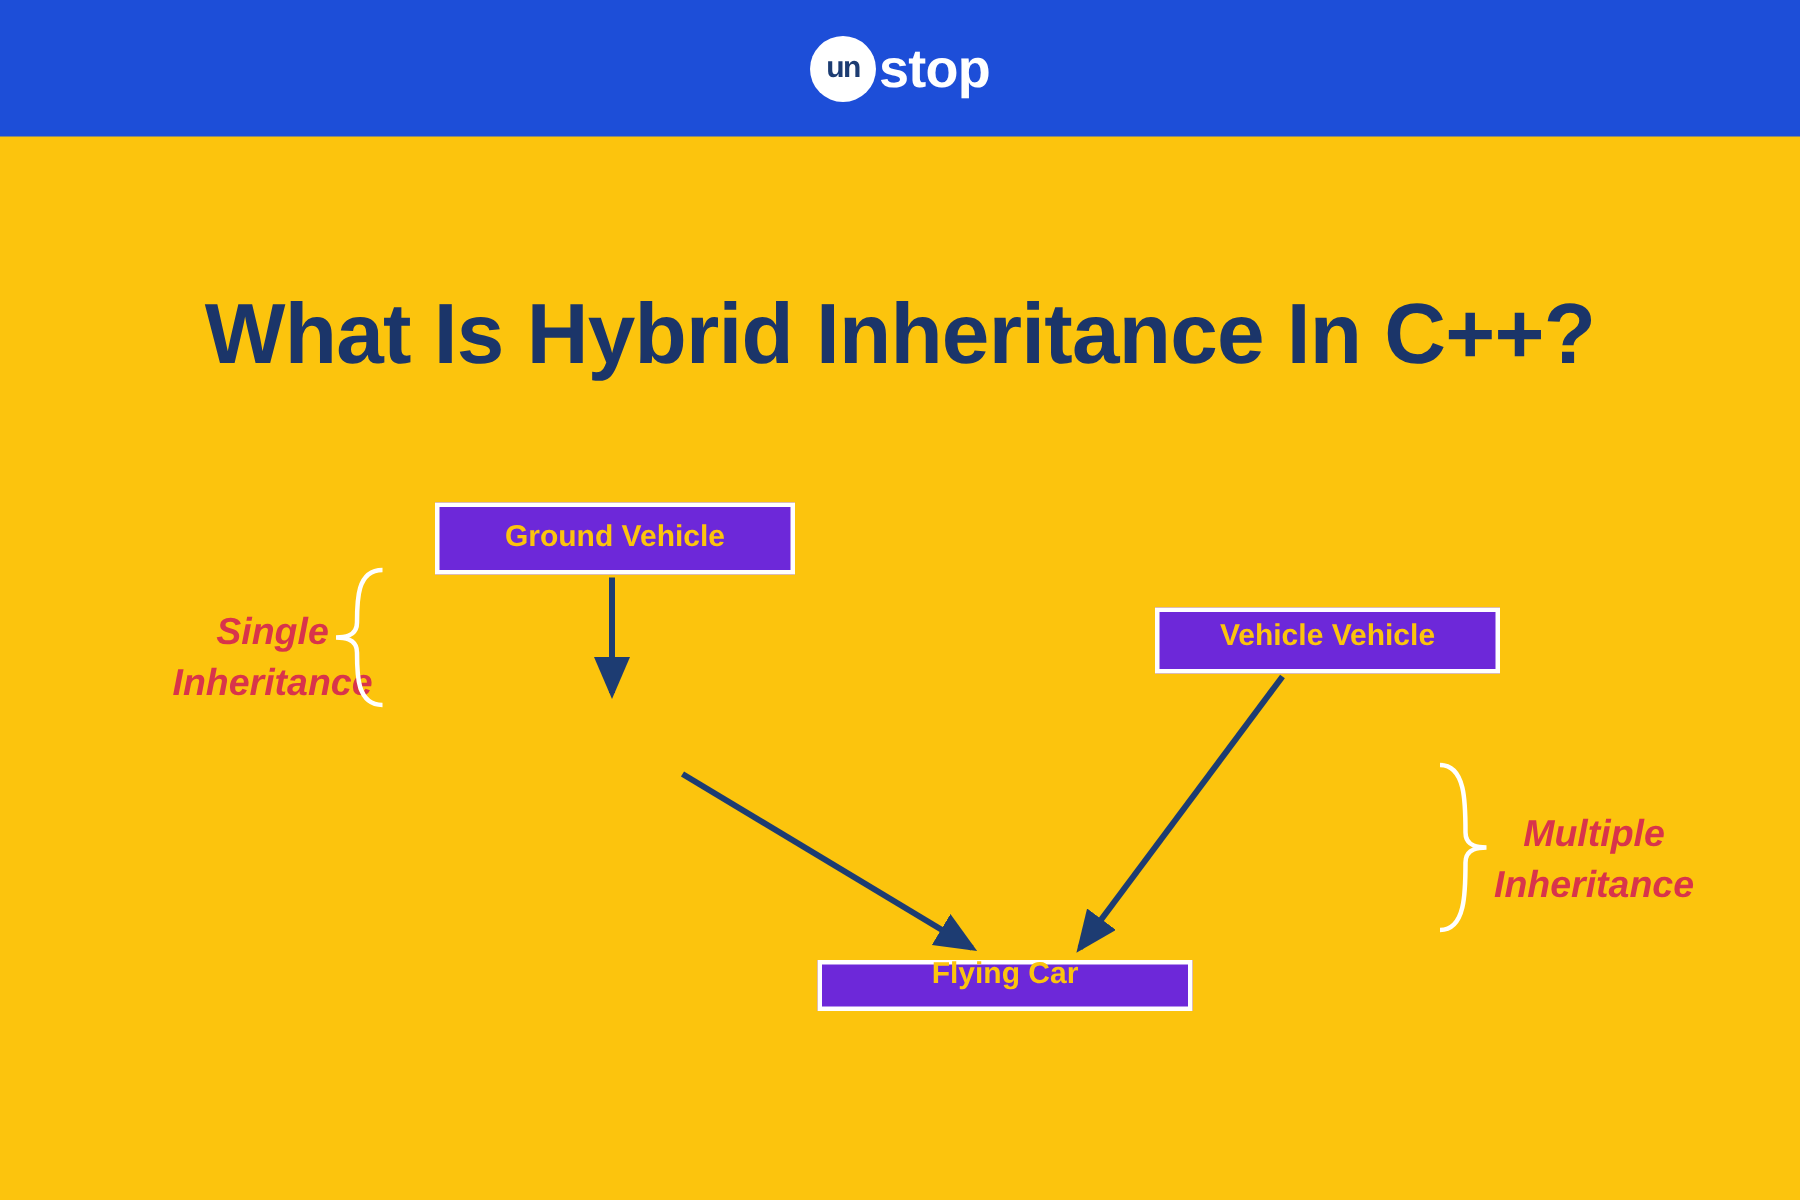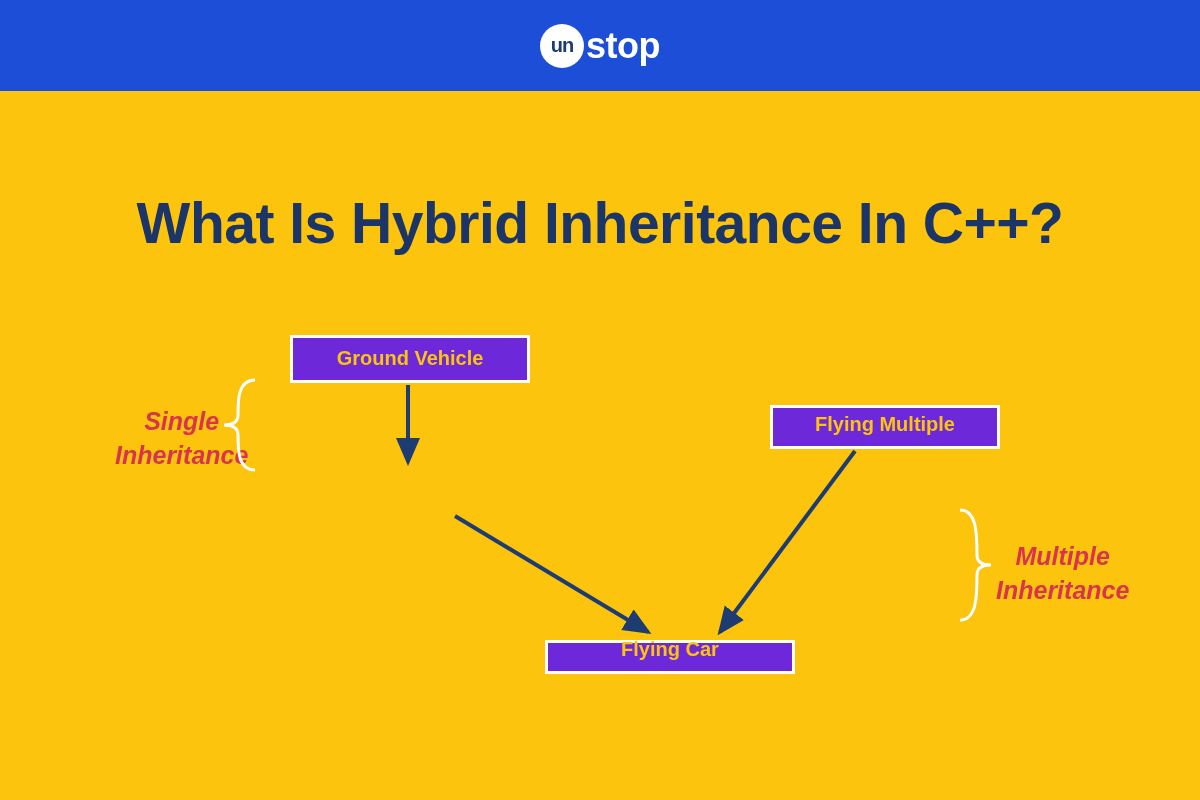--- a/index.html
+++ b/index.html
@@ -104,21 +104,21 @@
   </div>
 
   <h1 class="title">What Is Hybrid Inheritance In C++?</h1>
 
   <div class="node" style="left:290px; top:335px; width:240px; height:48px;">
     <span>Ground Vehicle</span>
   </div>
 
 
   <div class="node" style="left:770px; top:405px; width:230px; height:44px;">
-    <span>Flying Multiple</span>
+    <span>Vehicle Vehicle</span>
   </div>
 
   <div class="node" style="left:545px; top:640px; width:250px; height:34px;">
     <span>Flying Car</span>
   </div>
 
   <div class="anno" style="left:115px; top:405px;">
     <span style="white-space:pre-line;">Single
 Inheritance</span>
   </div>

